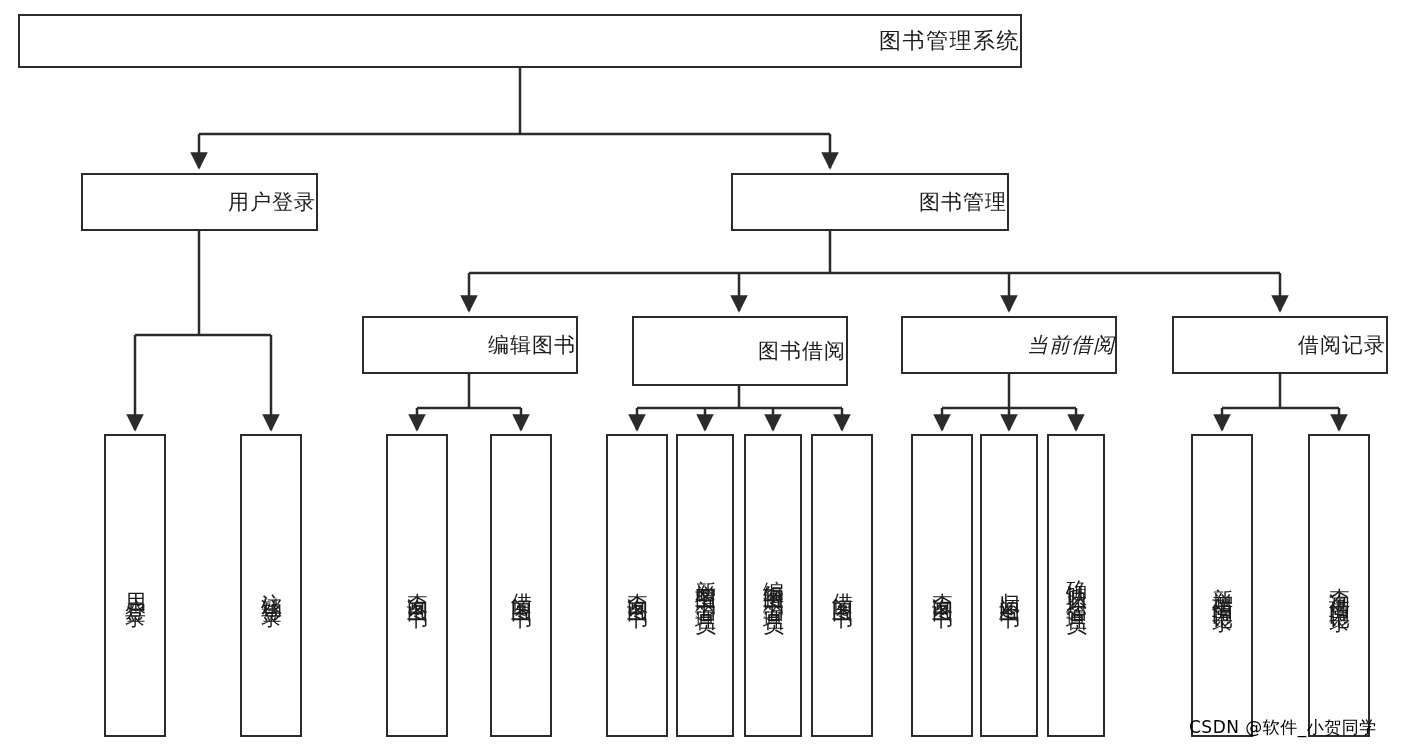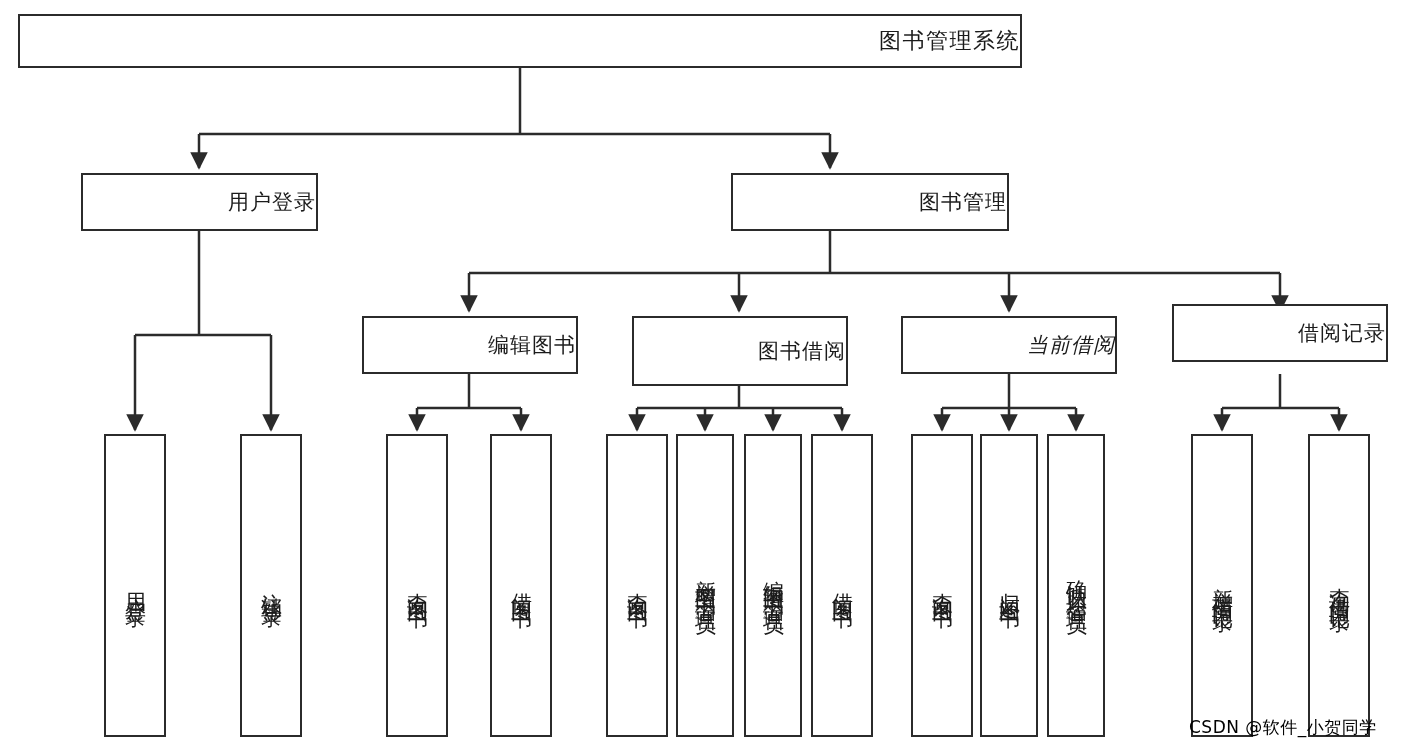--- a/index.html
+++ b/index.html
@@ -145,21 +145,21 @@
 
   <div class="node h" style="left:362px; top:316px; width:216px; height:58px;">
     <span class="label">编辑图书</span>
   </div>
   <div class="node h" style="left:632px; top:316px; width:216px; height:70px;">
     <span class="label">图书借阅</span>
   </div>
   <div class="node h" style="left:901px; top:316px; width:216px; height:58px;font-style:italic;">
     <span class="label">当前借阅</span>
   </div>
-  <div class="node h" style="left:1172px; top:304px; width:216px; height:58px;">
+  <div class="node h" style="left:1172px; top:316px; width:216px; height:58px;">
     <span class="label">借阅记录</span>
   </div>
 
   <div class="node v" style="left:104px; top:434px; width:62px; height:303px;">
     <span class="label">用户登录</span>
   </div>
   <div class="node v" style="left:240px; top:434px; width:62px; height:303px;">
     <span class="label">注销登录</span>
   </div>
 

